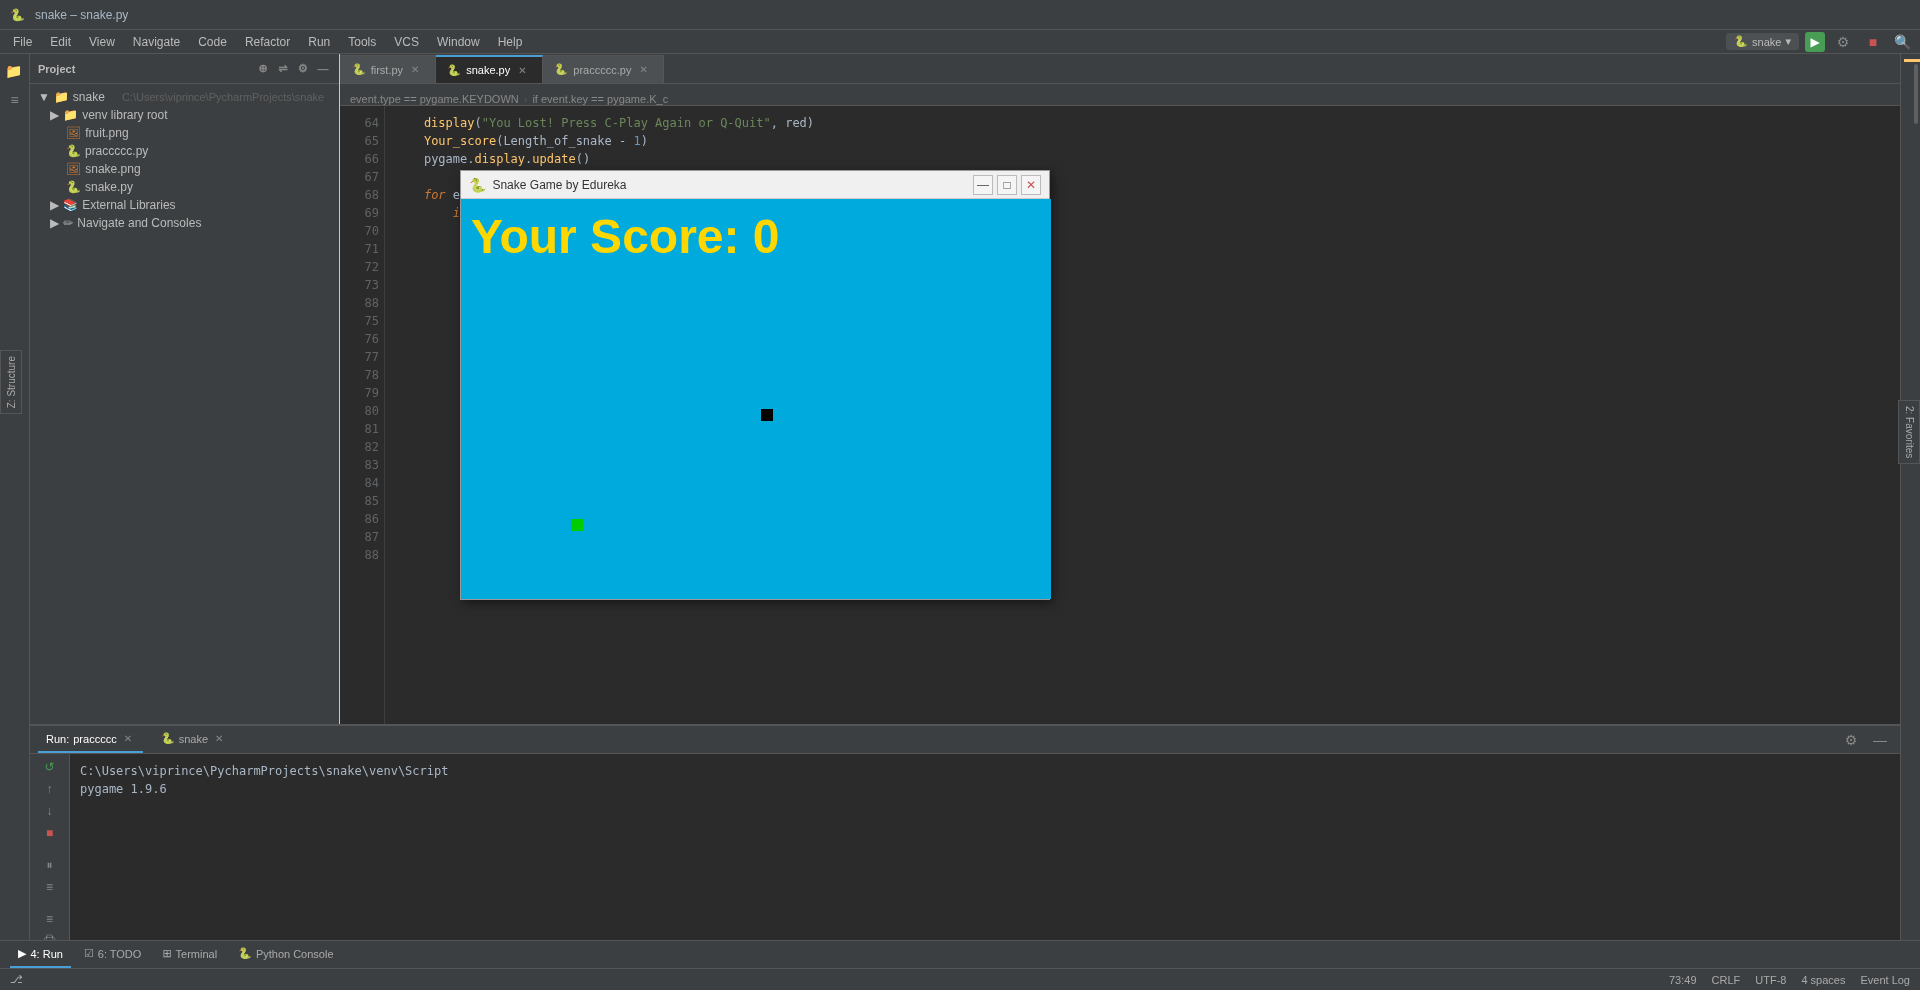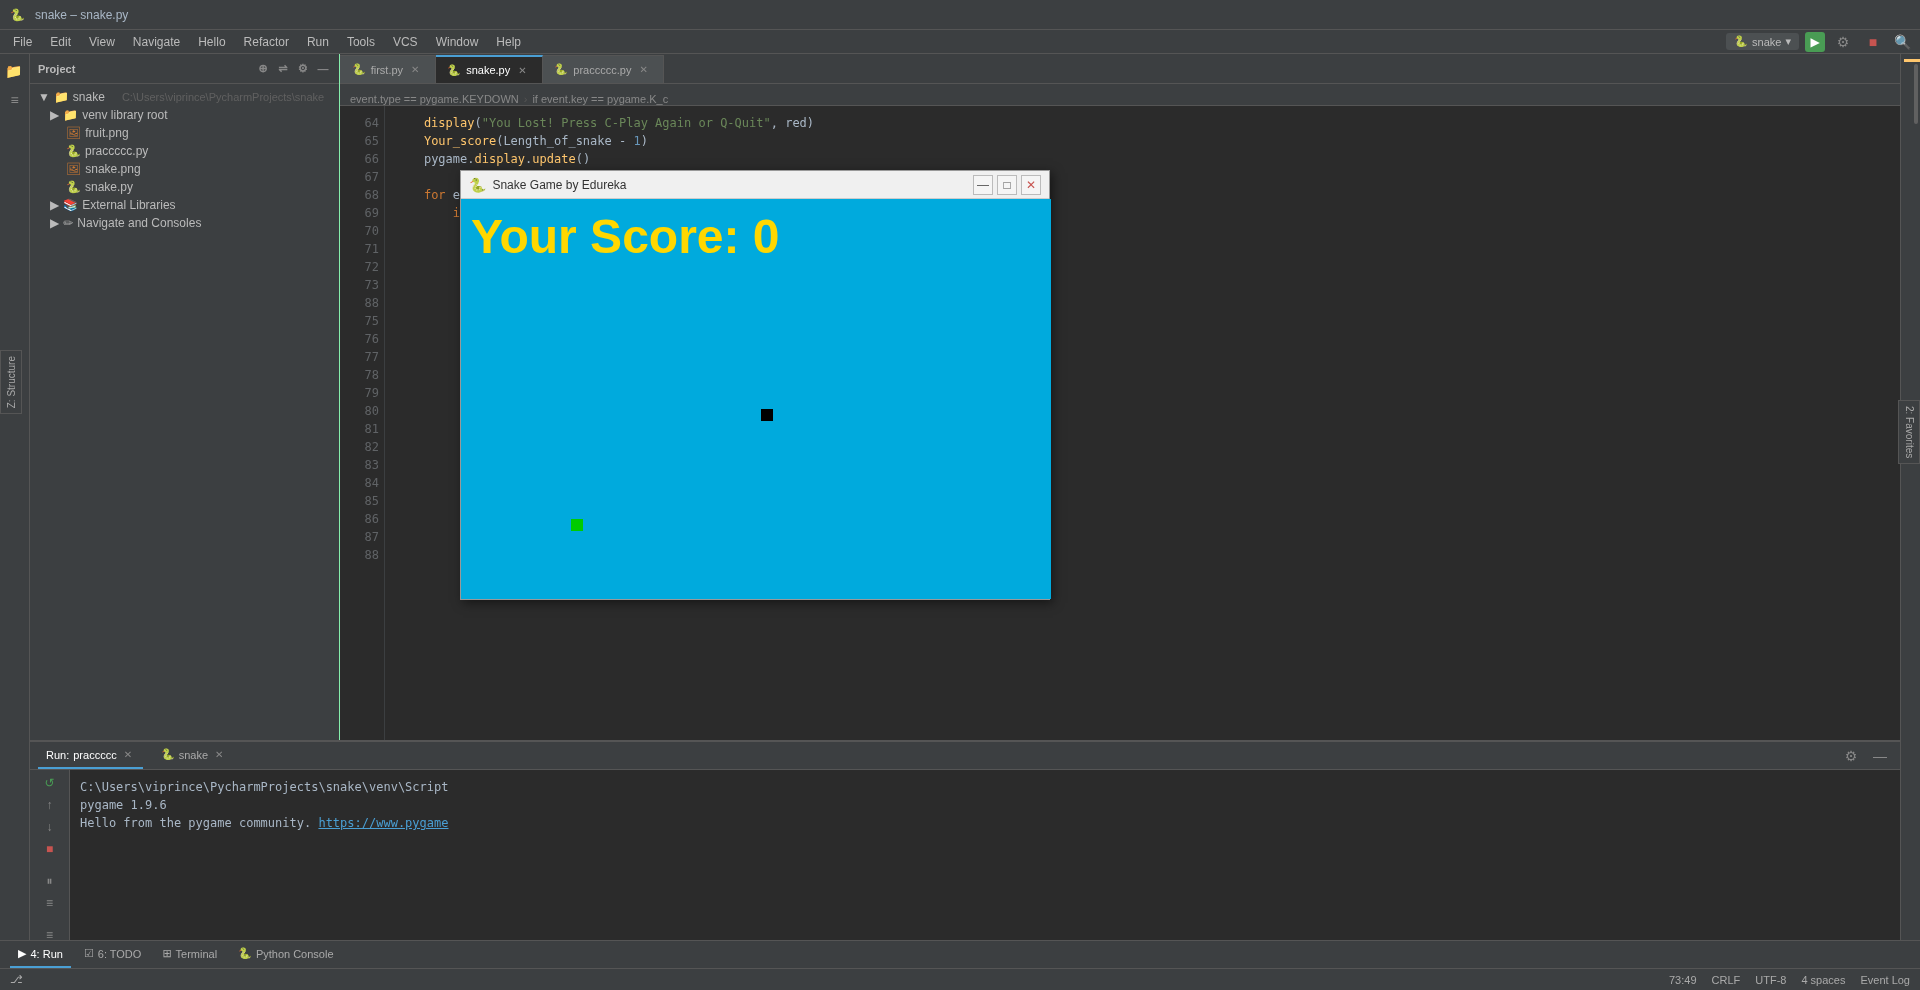--- a/index.html
+++ b/index.html
@@ -187,21 +187,21 @@
     #code-content {
       flex: 1;
       padding: 8px 10px;
       font-family: 'Consolas', monospace;
       font-size: 12px;
       line-height: 18px;
       color: #a9b7c6;
       overflow: auto;
       white-space: pre;
     }
-    .kw { color: #cc7832; }
+    .kw { color: #cc7832; font-style: italic; }
     .fn { color: #ffc66d; }
     .str { color: #6a8759; }
     .num { color: #6897bb; }
     .var { color: #a9b7c6; }
 
     
     #right-sidebar {
       width: 20px;
       background: #3c3f41;
       border-left: 1px solid #555;
@@ -220,21 +220,21 @@
       position: absolute;
       right: 0;
       width: 16px;
       height: 3px;
       background: #ffc66d;
     }
 
     
     #bottom-panel {
       position: absolute;
-      bottom: 0;
+      bottom: 16px;
       left: 30px;
       right: 20px;
       height: 250px;
       background: #2b2b2b;
       border-top: 2px solid #555;
     }
     #bottom-tabs {
       height: 28px;
       background: #3c3f41;
       display: flex;
@@ -475,21 +475,21 @@
 <div id="title-bar">
   <span>🐍</span>
   <span>snake – snake.py</span>
 </div>
 
 <div id="menu-bar">
   <span class="menu-item">File</span>
   <span class="menu-item">Edit</span>
   <span class="menu-item">View</span>
   <span class="menu-item">Navigate</span>
-  <span class="menu-item">Hello</span>
+  <span class="menu-item">Code</span>
   <span class="menu-item">Refactor</span>
   <span class="menu-item">Run</span>
   <span class="menu-item">Tools</span>
   <span class="menu-item">VCS</span>
   <span class="menu-item">Window</span>
   <span class="menu-item">Help</span>
 
   <div style="margin-left:auto;display:flex;align-items:center;gap:6px;">
     <div class="toolbar-config">
       <span>🐍</span>
@@ -659,21 +659,20 @@
       <div class="run-btn">⏸</div>
       <div class="run-btn">≡</div>
       <div style="margin-top:5px;"></div>
       <div class="run-btn">≡</div>
       <div class="run-btn">🖨</div>
       <div class="run-btn red">🗑</div>
     </div>
     <div id="terminal-content">
       <div class="terminal-line">C:\Users\viprince\PycharmProjects\snake\venv\Script</div>
       <div class="terminal-line">pygame 1.9.6</div>
-      <div class="terminal-line">Hello from the pygame community. <span class="terminal-link">https://www.pygame</span></div>
     </div>
   </div>
 </div>
 
 <div style="position:absolute;bottom:22px;left:0;right:0;height:28px;background:#3c3f41;border-top:1px solid #555;display:flex;align-items:center;padding:0 10px;gap:5px;z-index:200;">
   <div class="bottom-tab active">
     <span>▶</span>
     <span>4: Run</span>
   </div>
   <div class="bottom-tab">

